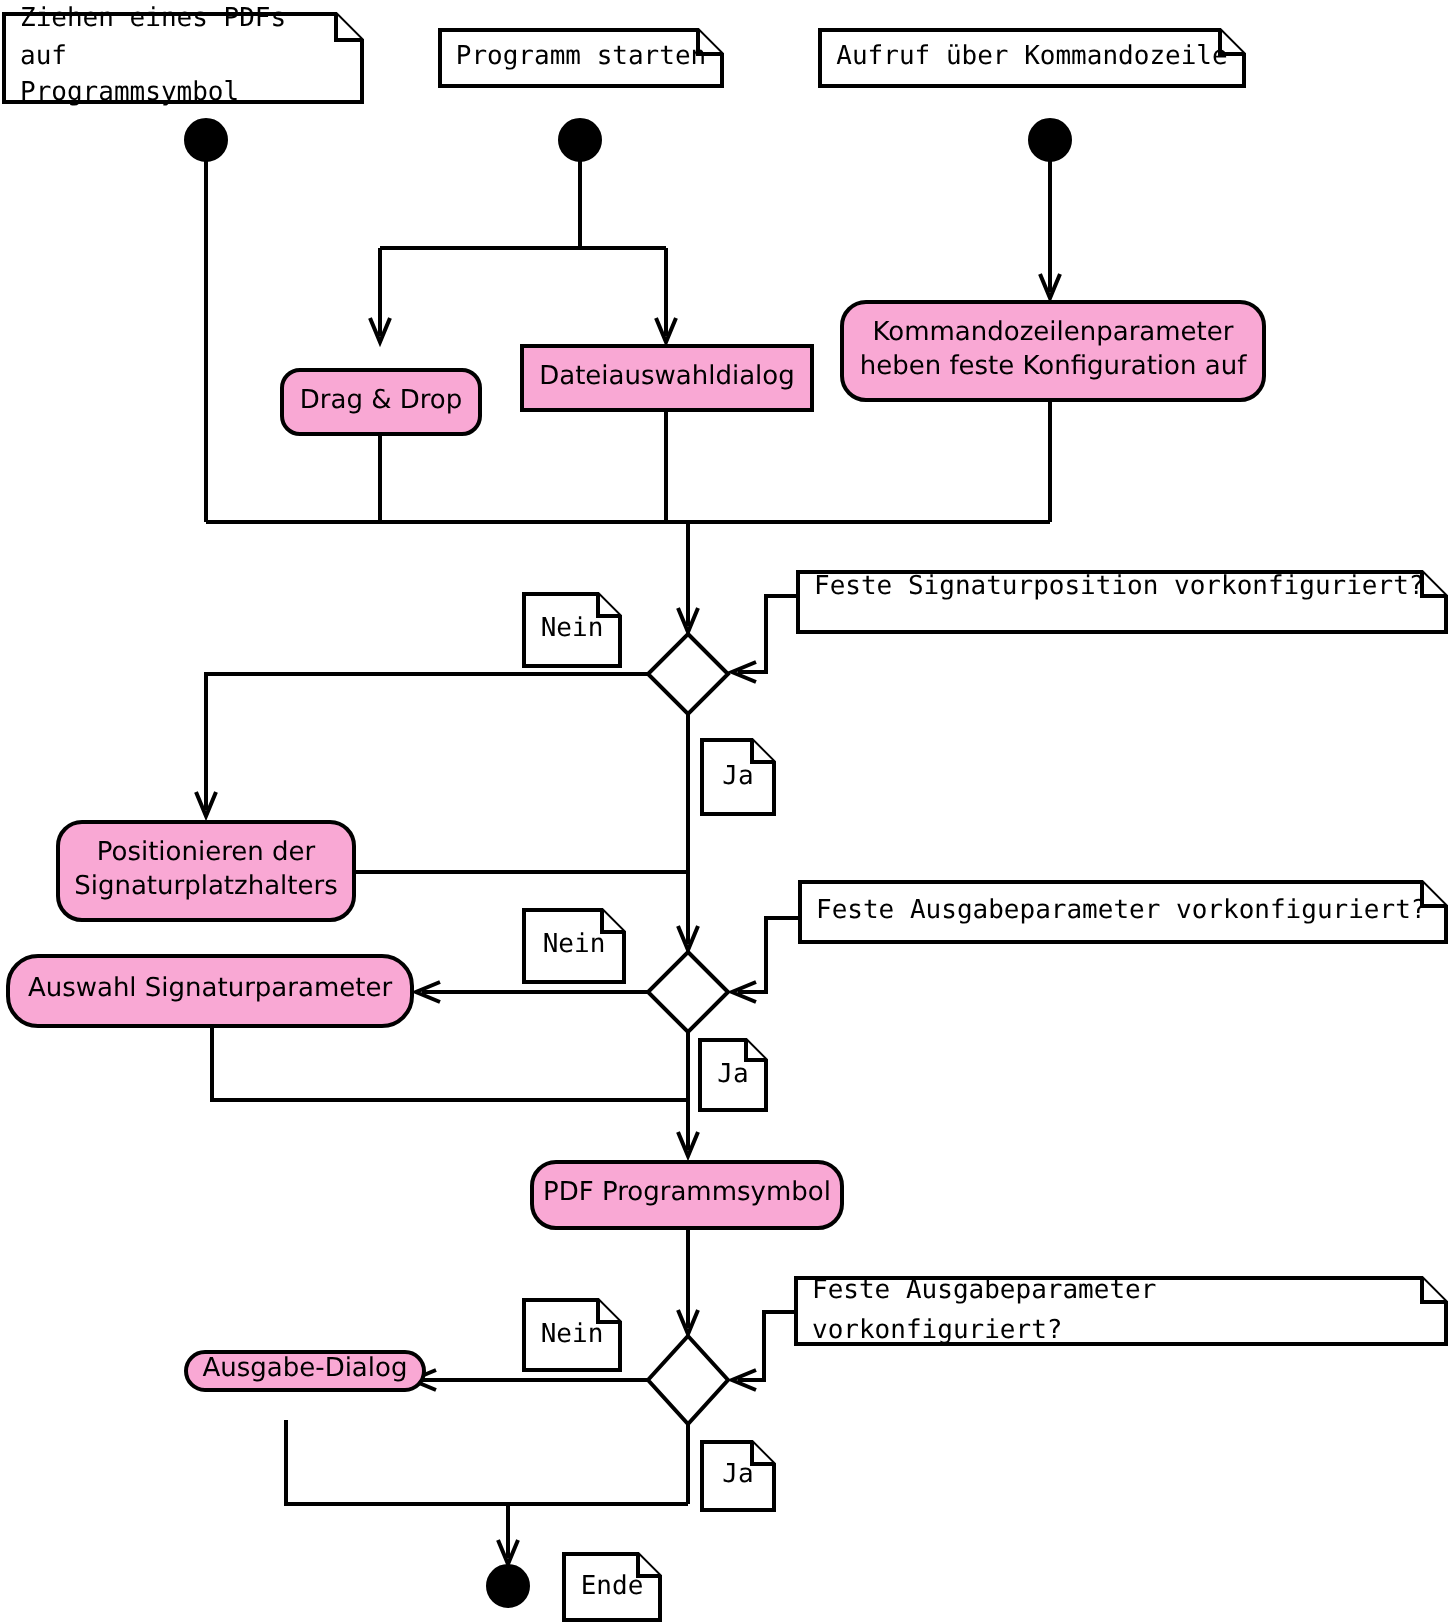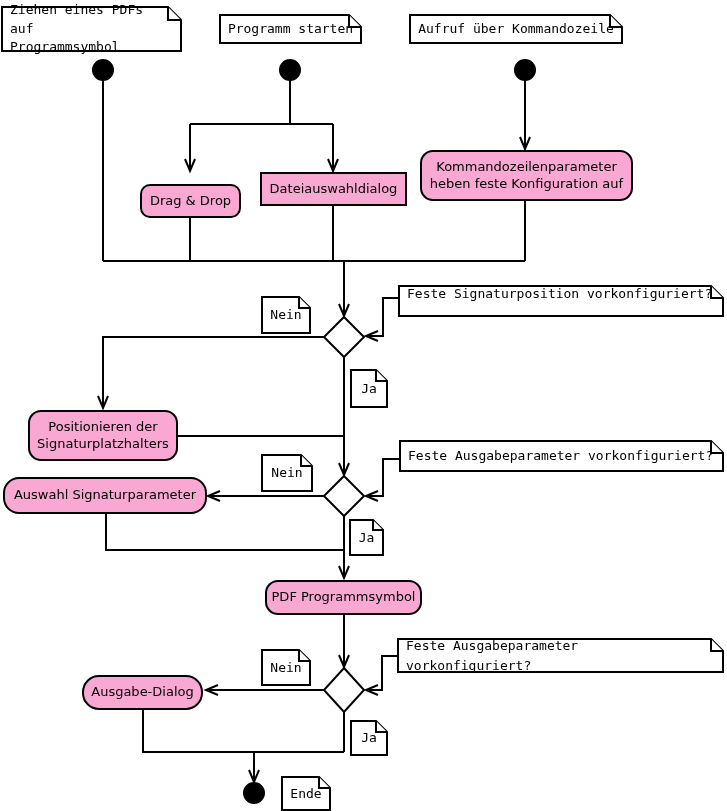--- a/index.html
+++ b/index.html
@@ -131,15 +131,15 @@
   <div class="ntext center" style="left:282px;top:777px;width:48px;height:33px;">Ende</div>
 
   <div class="activity" style="left:140px;top:172px;width:101px;height:34px;border-radius:10px;margin-top:12px;">Drag &amp; Drop</div>
   <div class="activity" style="left:260px;top:172px;width:147px;height:34px;border-radius:0;">Dateiauswahldialog</div>
   <div class="activity" style="left:420px;top:150px;width:213px;height:51px;border-radius:13px;">Kommandozeilenparameter
 heben feste Konfiguration auf</div>
   <div class="activity" style="left:28px;top:410px;width:150px;height:51px;border-radius:13px;text-align:center;">Positionieren der
 Signaturplatzhalters</div>
   <div class="activity" style="left:3px;top:477px;width:204px;height:37px;border-radius:16px;">Auswahl Signaturparameter</div>
   <div class="activity" style="left:265px;top:580px;width:157px;height:35px;border-radius:13px;">PDF Programmsymbol</div>
-  <div class="activity" style="left:82px;top:675px;width:121px;height:35px;border-radius:17px;">Ausgabe-Dialog</div>
+  <div class="activity" style="left:92px;top:675px;width:121px;height:21px;border-radius:17px;">Ausgabe-Dialog</div>
 
 </div>
 
 </body></html>

